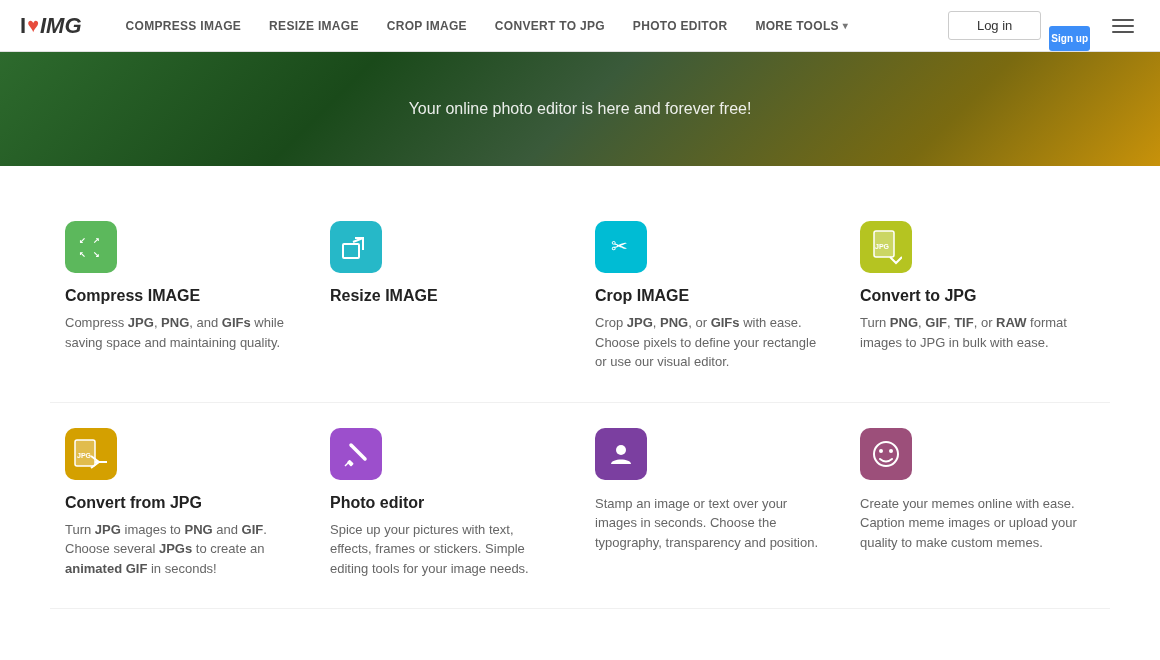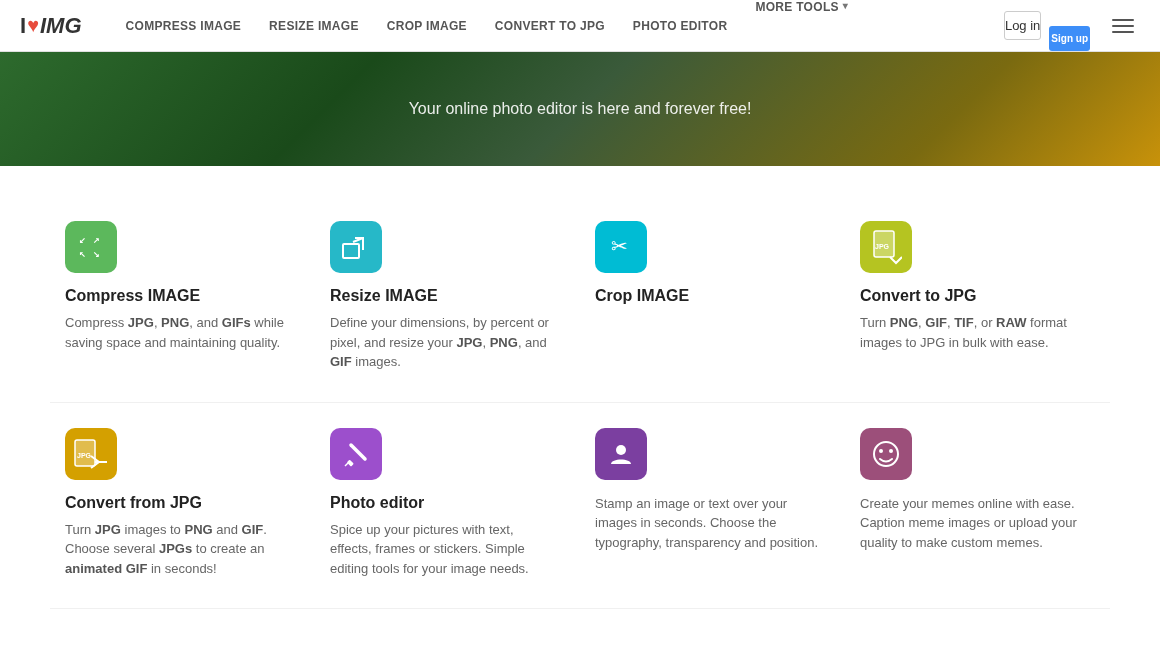--- a/index.html
+++ b/index.html
@@ -48,38 +48,38 @@
       padding: 0 14px;
       height: 52px;
       display: flex;
       align-items: center;
       cursor: pointer;
       letter-spacing: 0.3px;
       white-space: nowrap;
     }
     .nav-dropdown {
       display: flex;
-      align-items: flex-start;
+      align-items: center;
       gap: 4px;
     }
     .dropdown-arrow {
       font-size: 10px;
       color: #777;
     }
     .header-actions {
       display: flex;
       align-items: center;
       gap: 8px;
       margin-left: auto;
     }
     .btn-login {
       background: #fff;
       border: 1px solid #ccc;
       color: #333;
-      padding: 6px 0;
+      padding: 6px 28px;
       border-radius: 3px;
       font-size: 13px;
       cursor: pointer;
       font-weight: 500;
     }
     .btn-signup {
       background: #3d8ef8;
       border: none;
       color: #fff;
       padding: 7px 2px;
@@ -232,30 +232,30 @@
 
     <div class="tool-card">
       <div class="tool-icon icon-teal">
         <svg width="34" height="34" viewBox="0 0 34 34" fill="none">
           <rect x="4" y="14" width="16" height="14" rx="1" stroke="white" stroke-width="2" fill="none"></rect>
           <polyline points="16,8 24,8 24,20" stroke="white" stroke-width="2" fill="none"></polyline>
           <line x1="14" y1="12" x2="24" y2="8" stroke="white" stroke-width="2"></line>
         </svg>
       </div>
       <h3>Resize IMAGE</h3>
-      <p>Define your dimensions, by percent or pixel, and resize your <b>JPG</b>, <b>PNG</b>, and <b>GIF</b> images.</p>
     </div>
 
     <div class="tool-card">
       <div class="tool-icon icon-cyan">
         <svg width="32" height="32" viewBox="0 0 32 32" fill="none">
           <text x="6" y="22" font-size="20" fill="white">✂</text>
         </svg>
       </div>
       <h3>Crop IMAGE</h3>
+      <p>Crop <b>JPG</b>, <b>PNG</b>, or <b>GIFs</b> with ease. Choose pixels to define your rectangle or use our visual editor.</p>
     </div>
 
     <div class="tool-card">
       <div class="tool-icon icon-yellow-green" style="position:relative;">
         <svg width="32" height="36" viewBox="0 0 32 36" fill="none">
           <rect x="4" y="2" width="20" height="26" rx="2" fill="rgba(255,255,255,0.3)" stroke="white" stroke-width="1.5"></rect>
           <text x="5" y="20" font-size="7" fill="white" font-weight="bold">JPG</text>
           <polyline points="20,28 26,34 32,28" stroke="white" stroke-width="2" fill="none"></polyline>
         </svg>
       </div>

